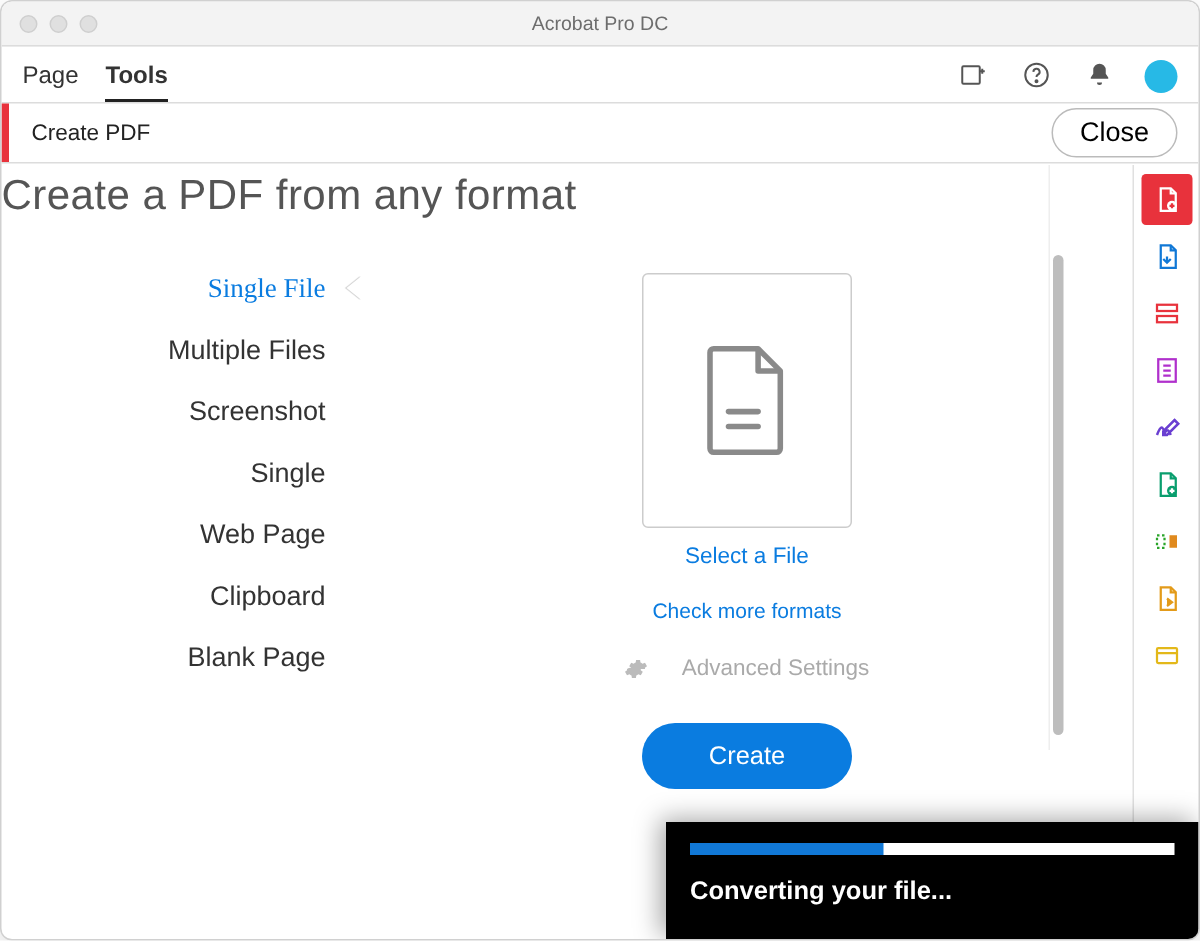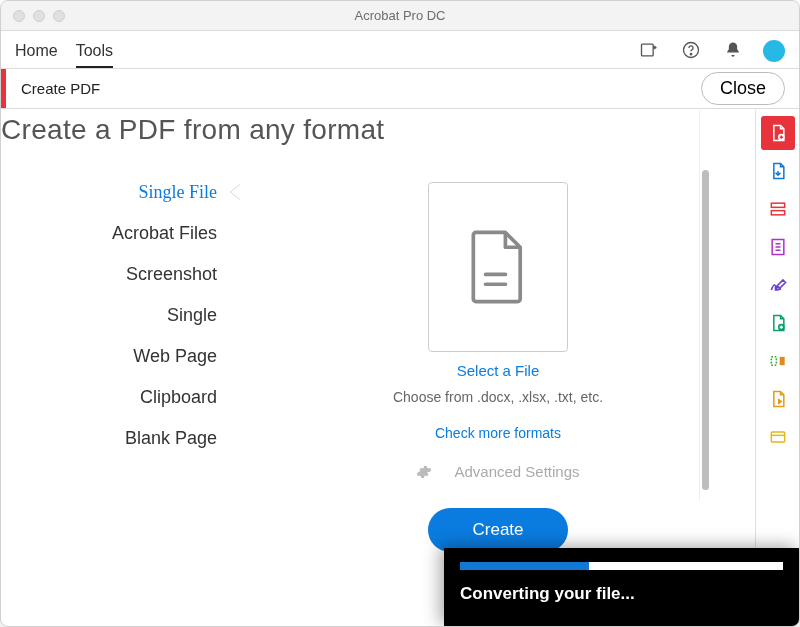--- a/index.html
+++ b/index.html
@@ -4,21 +4,21 @@
 <style>
   * { box-sizing: border-box; margin: 0; padding: 0; font-family: -apple-system, BlinkMacSystemFont, "Segoe UI", Helvetica, Arial, sans-serif; }
   body { background: #fff; width: 800px; height: 627px; overflow: hidden; }
   .window { width: 800px; height: 627px; border: 1px solid #d0d0d0; border-radius: 8px; box-shadow: 0 10px 30px rgba(0,0,0,0.15); overflow: hidden; position: relative; background: #fff; }
   .titlebar { height: 30px; background: #f3f3f3; border-bottom: 1px solid #dcdcdc; display: flex; align-items: center; position: relative; }
   .traffic { position: absolute; left: 12px; top: 9px; display: flex; gap: 8px; }
   .traffic span { width: 12px; height: 12px; border-radius: 50%; background: #e0e0e0; border: 0.5px solid #cfcfcf; }
   .title { flex: 1; text-align: center; font-size: 13px; color: #6d6d6d; font-weight: 500; }
   .menubar { height: 38px; border-bottom: 1px solid #dcdcdc; display: flex; align-items: flex-end; padding: 0 14px; gap: 18px; }
   .menubar .mtab { font-size: 16px; color: #333; padding-bottom: 8px; cursor: pointer; }
-  .menubar .mtab.active { font-weight: 400; border-bottom: 2px solid #222; padding-bottom: 6px; }
+  .menubar .mtab.active { font-weight: 700; border-bottom: 2px solid #222; padding-bottom: 6px; }
   .menubar .spacer { flex: 1; }
   .menubar .icon-btn { width: 24px; height: 24px; margin-bottom: 6px; display:flex; align-items:center; justify-content:center; color:#555; cursor:pointer; }
   .menubar .avatar { width: 22px; height: 22px; border-radius:50%; background:#27b9e6; margin-bottom:6px; }
   .subbar { height: 40px; border-bottom: 1px solid #dcdcdc; display:flex; align-items:center; padding:0 14px; position:relative; }
   .subbar::before { content:""; position:absolute; left:0; top:0; bottom:0; width:5px; background:#e8323c; }
   .subbar .sublabel { font-size:15px; color:#222; margin-left:6px; }
   .subbar .spacer { flex:1; }
   .closebtn { border:1px solid #bbb; border-radius:20px; padding:5px 18px; font-size:18px; background:#fff; cursor:pointer; }
   .content { position:absolute; top:109px; left:0; right:0; bottom:0; display:flex; }
   .main { flex:1; position:relative; overflow:hidden; }
@@ -53,21 +53,21 @@
   <div class="titlebar">
     <div class="traffic">
       <span></span>
       <span></span>
       <span></span>
     </div>
     <div class="title">Acrobat Pro DC</div>
   </div>
 
   <div class="menubar">
-    <div class="mtab">Home</div>
+    <div class="mtab">Page</div>
     <div class="mtab active">Tools</div>
     <div class="spacer"></div>
     <div class="icon-btn">
       <svg width="20" height="20" viewBox="0 0 24 24" fill="none" stroke="#555" stroke-width="1.6">
           <rect x="3" y="5" width="14" height="14" rx="1"></rect>
           <path d="M17 9h4M19 7v4"></path>
         </svg>
     </div>
     <div class="icon-btn">
       <svg width="20" height="20" viewBox="0 0 24 24" fill="none" stroke="#555" stroke-width="1.6">
@@ -91,39 +91,38 @@
   </div>
 
   <div class="content">
     <div class="main">
 
       <div class="heading">Create a PDF from any format</div>
 
       <div class="body">
         <div class="optlist">
           <div class="opt sel">Single File</div>
-          <div class="opt">Acrobat Files</div>
+          <div class="opt">Multiple Files</div>
           <div class="opt">Screenshot</div>
           <div class="opt">Single</div>
           <div class="opt">Web Page</div>
           <div class="opt">Clipboard</div>
           <div class="opt">Blank Page</div>
         </div>
 
         <div class="mid">
           <div class="filebox">
             <svg width="60" height="74" viewBox="0 0 48 60">
               <path d="M6 2h24l12 12v42a2 2 0 0 1-2 2H6a2 2 0 0 1-2-2V4a2 2 0 0 1 2-2z" fill="none" stroke="#8a8a8a" stroke-width="3" stroke-linejoin="round"></path>
               <path d="M30 2v12h12" fill="none" stroke="#8a8a8a" stroke-width="3" stroke-linejoin="round"></path>
               <line x1="14" y1="36" x2="30" y2="36" stroke="#8a8a8a" stroke-width="3" stroke-linecap="round"></line>
               <line x1="14" y1="44" x2="30" y2="44" stroke="#8a8a8a" stroke-width="3" stroke-linecap="round"></line>
             </svg>
           </div>
           <div class="selectfile">Select a File</div>
-          <div class="choosefrom">Choose from .docx, .xlsx, .txt, etc.</div>
           <div class="moreformats">Check more formats</div>
           <div class="advsettings">
             <svg width="16" height="16" viewBox="0 0 24 24" fill="#bbb">
                 <path d="M12 8a4 4 0 1 0 0 8 4 4 0 0 0 0-8zm9 4a7 7 0 0 0-.1-1.2l2.1-1.6-2-3.4-2.5 1a7 7 0 0 0-2-1.2l-.4-2.6h-4l-.4 2.6a7 7 0 0 0-2 1.2l-2.5-1-2 3.4 2.1 1.6A7 7 0 0 0 3 12c0 .4 0 .8.1 1.2L1 14.8l2 3.4 2.5-1a7 7 0 0 0 2 1.2l.4 2.6h4l.4-2.6a7 7 0 0 0 2-1.2l2.5 1 2-3.4-2.1-1.6c.1-.4.1-.8.1-1.2z"></path>
               </svg>
             <span>Advanced Settings</span>
           </div>
           <button class="createbtn">Create</button>
         </div>
       </div>

